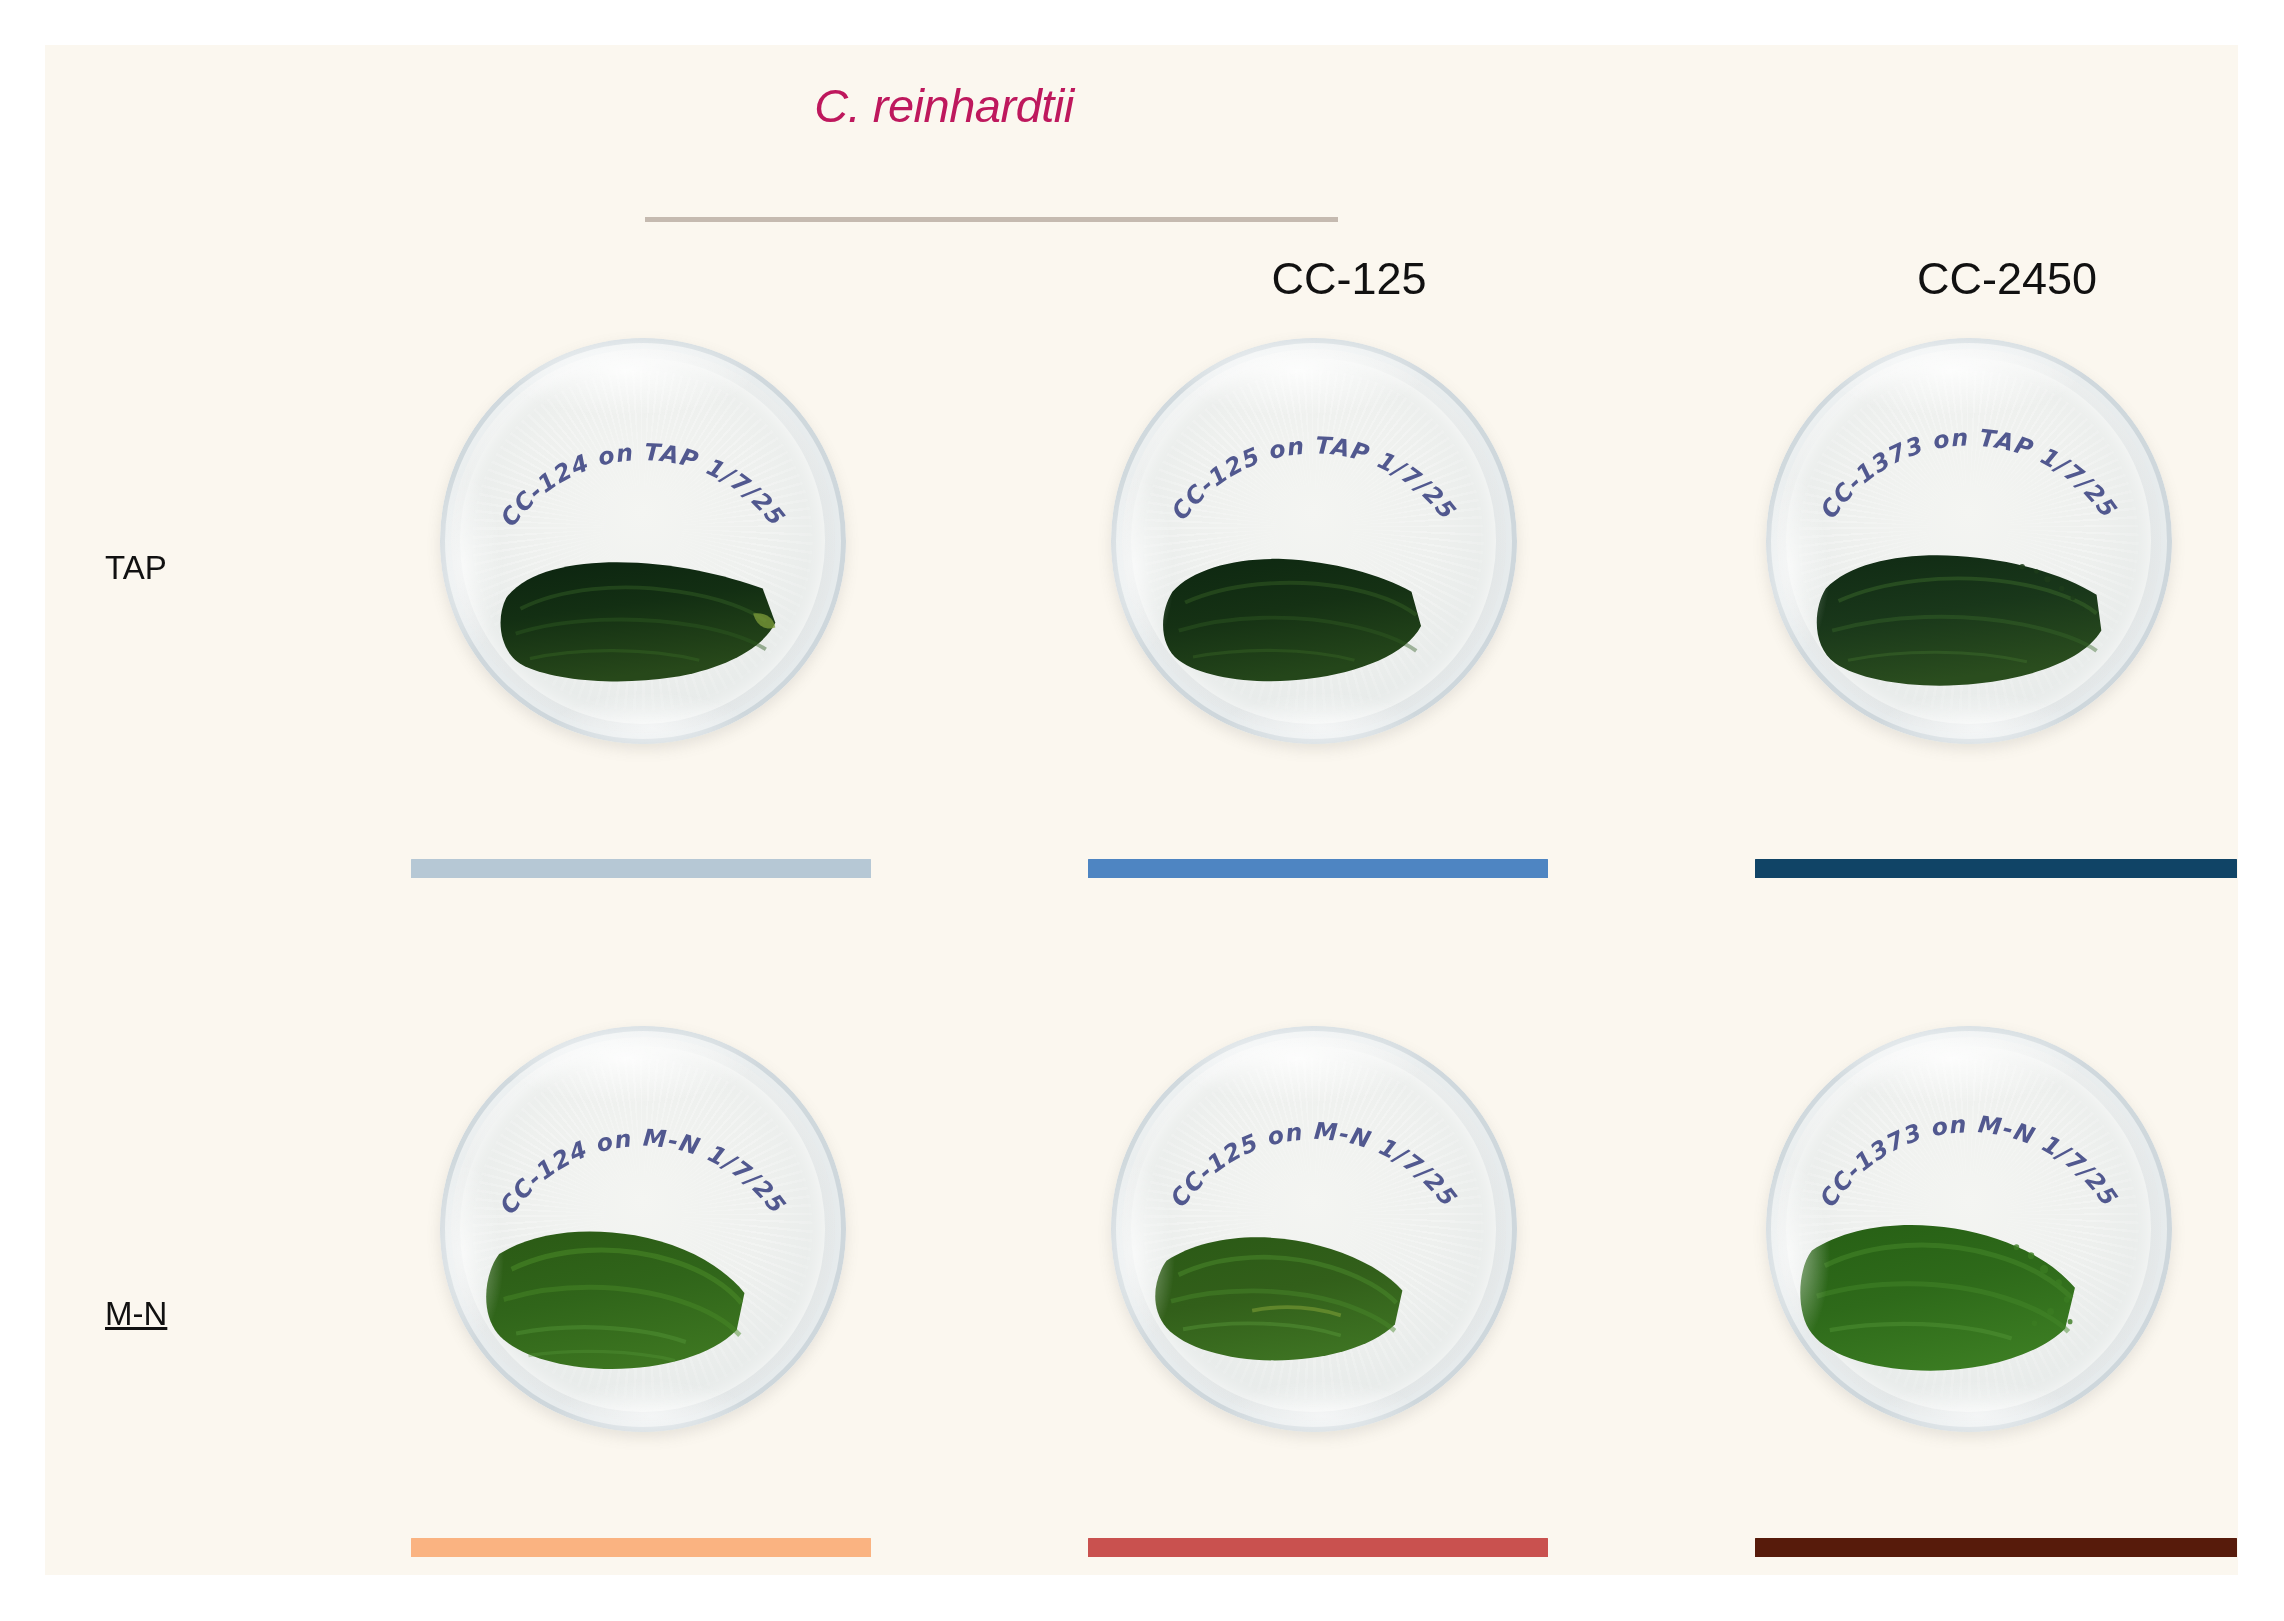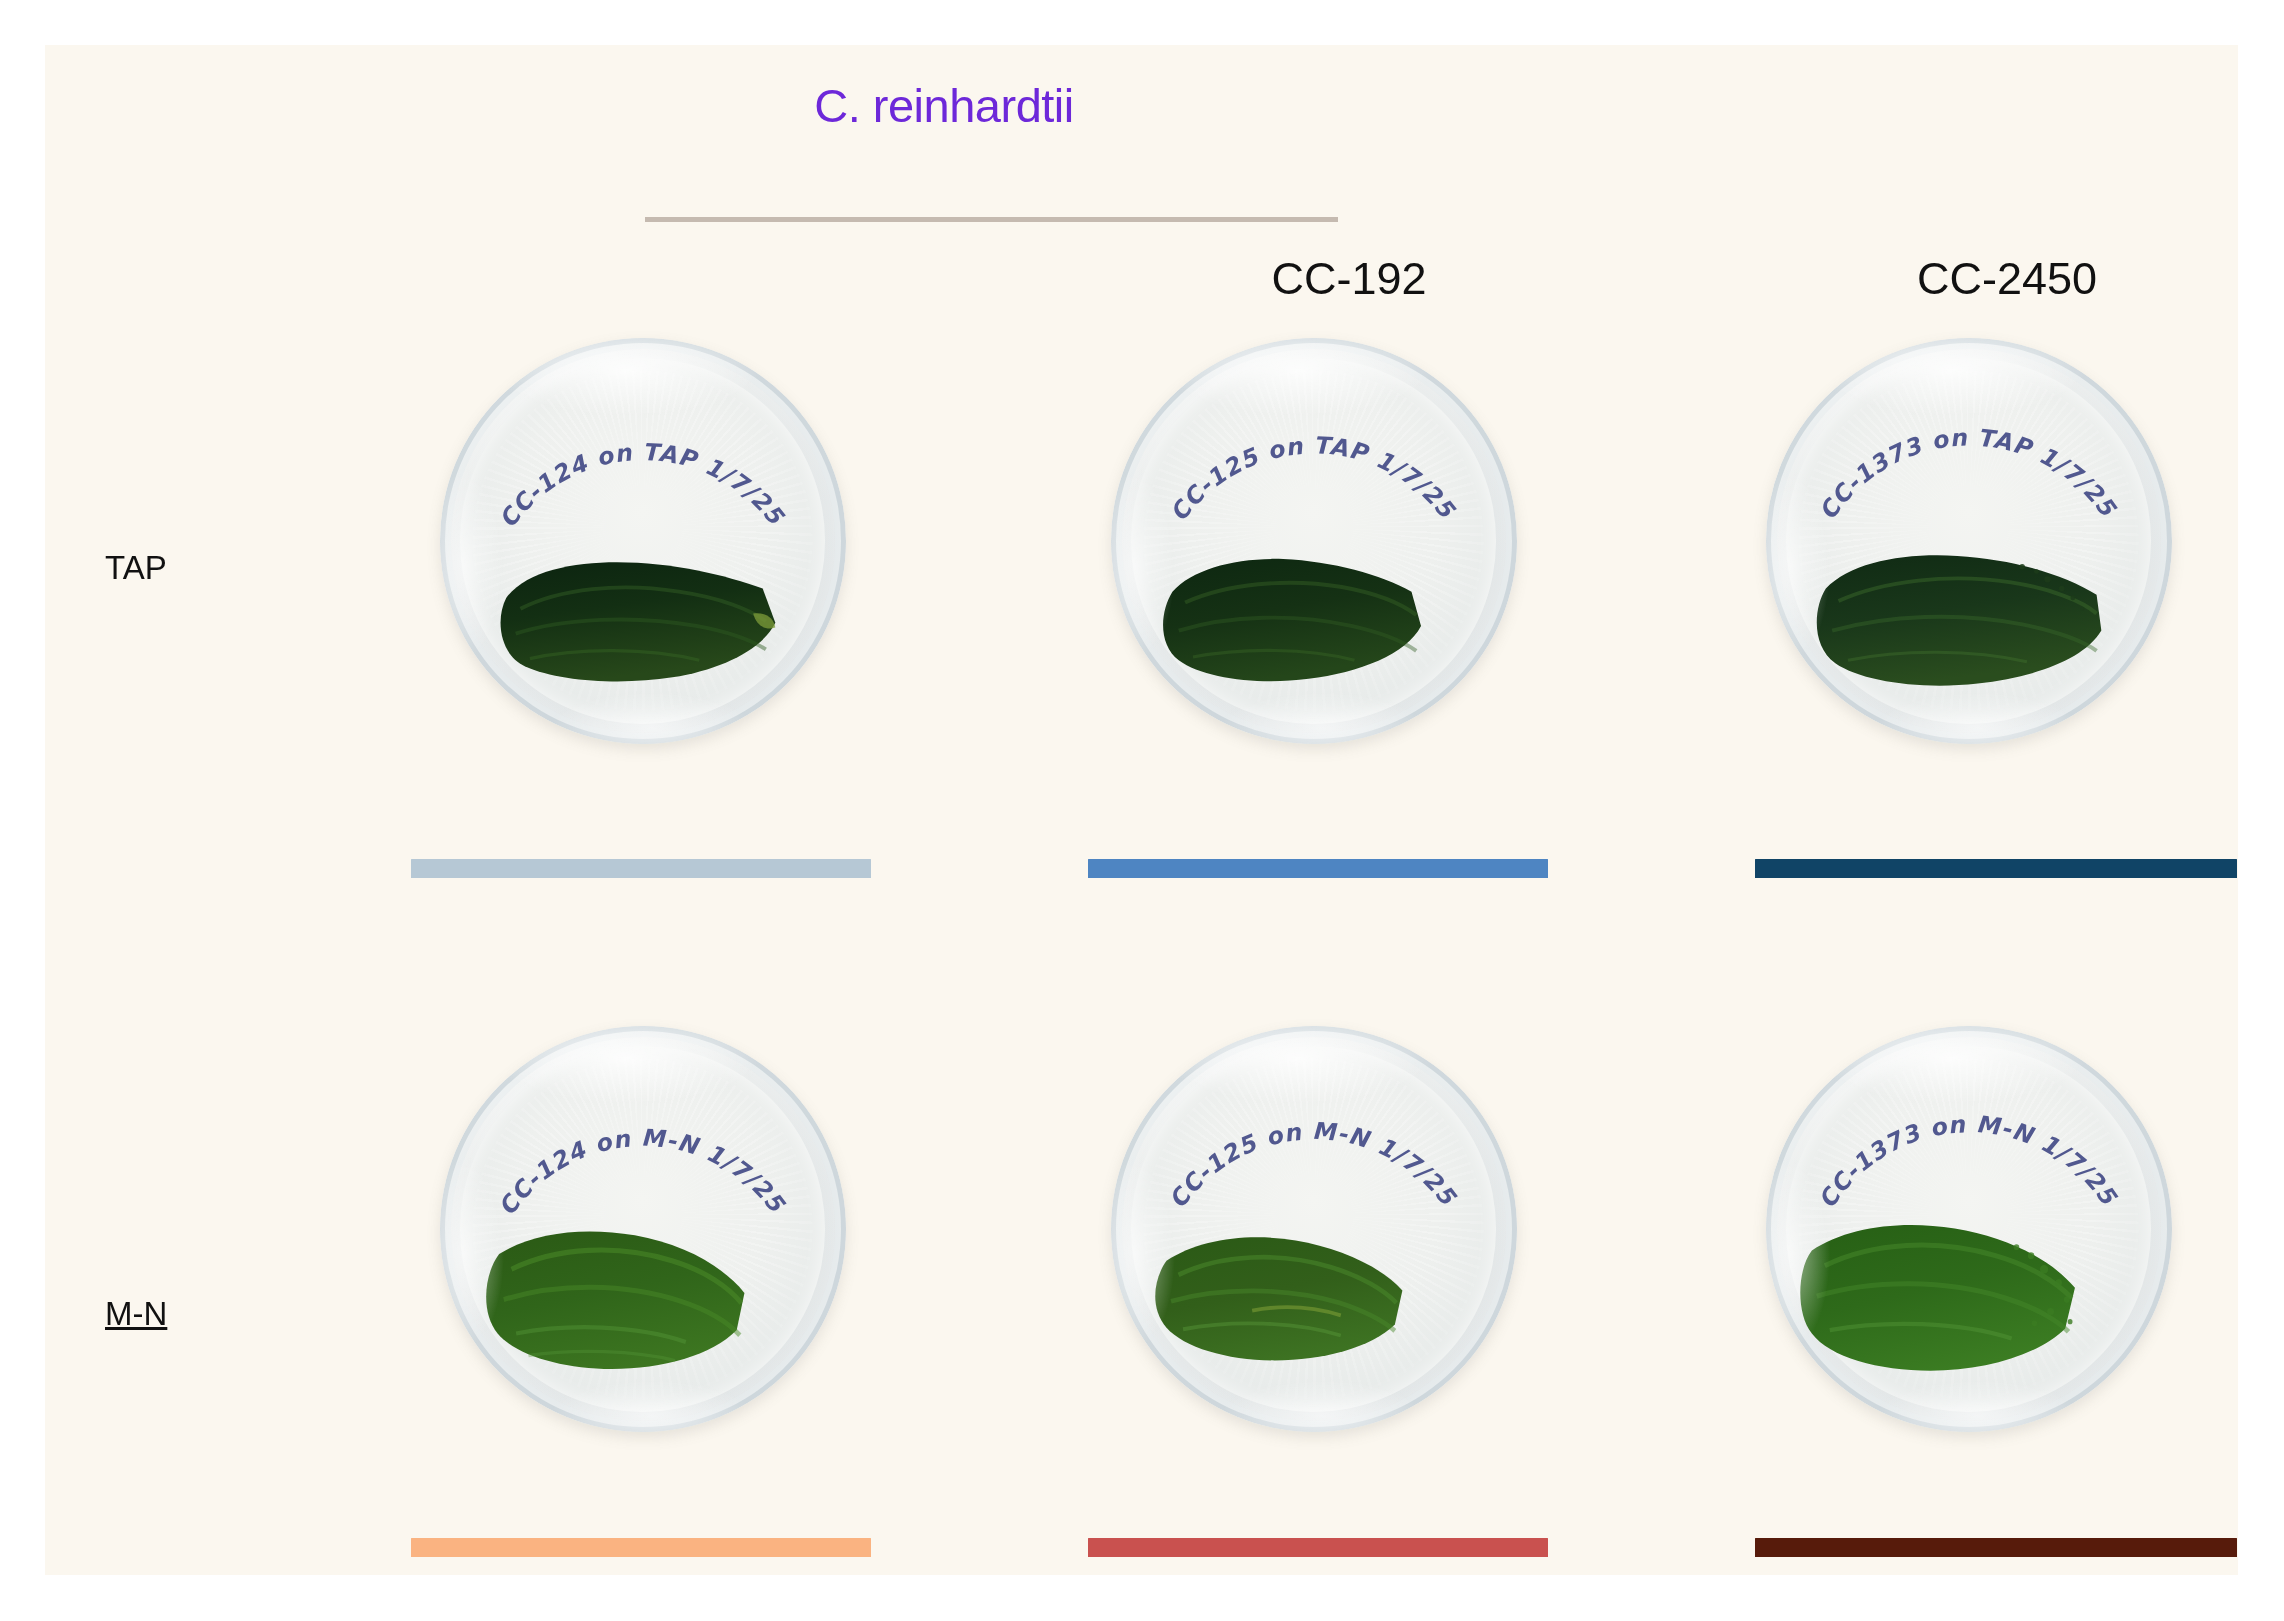--- a/index.html
+++ b/index.html
@@ -16,22 +16,23 @@
     width:2193px; height:1530px;
     background:#fbf7ef;
   }
 
   
   .species-header{
     position:absolute; left:0; top:0; width:100%; height:181px;
   }
   .species-label{
     position:absolute;
+    font-style:italic;
     font-size:47px;
-    color:#6d28d9;
+    color:#be185d;
     letter-spacing:-0.5px;
     white-space:nowrap;
     text-align:center;
     font-stretch:condensed;
   }
   .species-label.sp-reinhardtii{ left:518px; top:33px; width:762px; }
   .species-label.sp-smithii{ left:1622px; top:33px; width:471px; }
   .species-rule{
     position:absolute;
     left:600px; top:172px;
@@ -165,21 +166,21 @@
 </head>
 <body style="background: rgb(255, 255, 255);">
 
 <div class="figure-panel" style="background: rgb(251, 247, 239);">
 
   <div class="species-header">
     <div class="species-label sp-reinhardtii">C. reinhardtii</div>
     <div class="species-rule" style="background: rgb(197, 186, 176);"></div>
   </div>
 
-  <div class="strain-header col-1">CC-192</div>
+  <div class="strain-header col-1">CC-125</div>
   <div class="strain-header col-2">CC-2450</div>
 
   <div class="row-label row-0">TAP</div>
   <div class="row-label row-1">M-N</div>
 
   <div class="plate-cell r0 c0">
     <div class="petri">
       <div class="agar-striations"></div>
       <div class="lawn">
         <svg class="blob" viewBox="0 0 400 240" preserveAspectRatio="none" aria-hidden="true">

